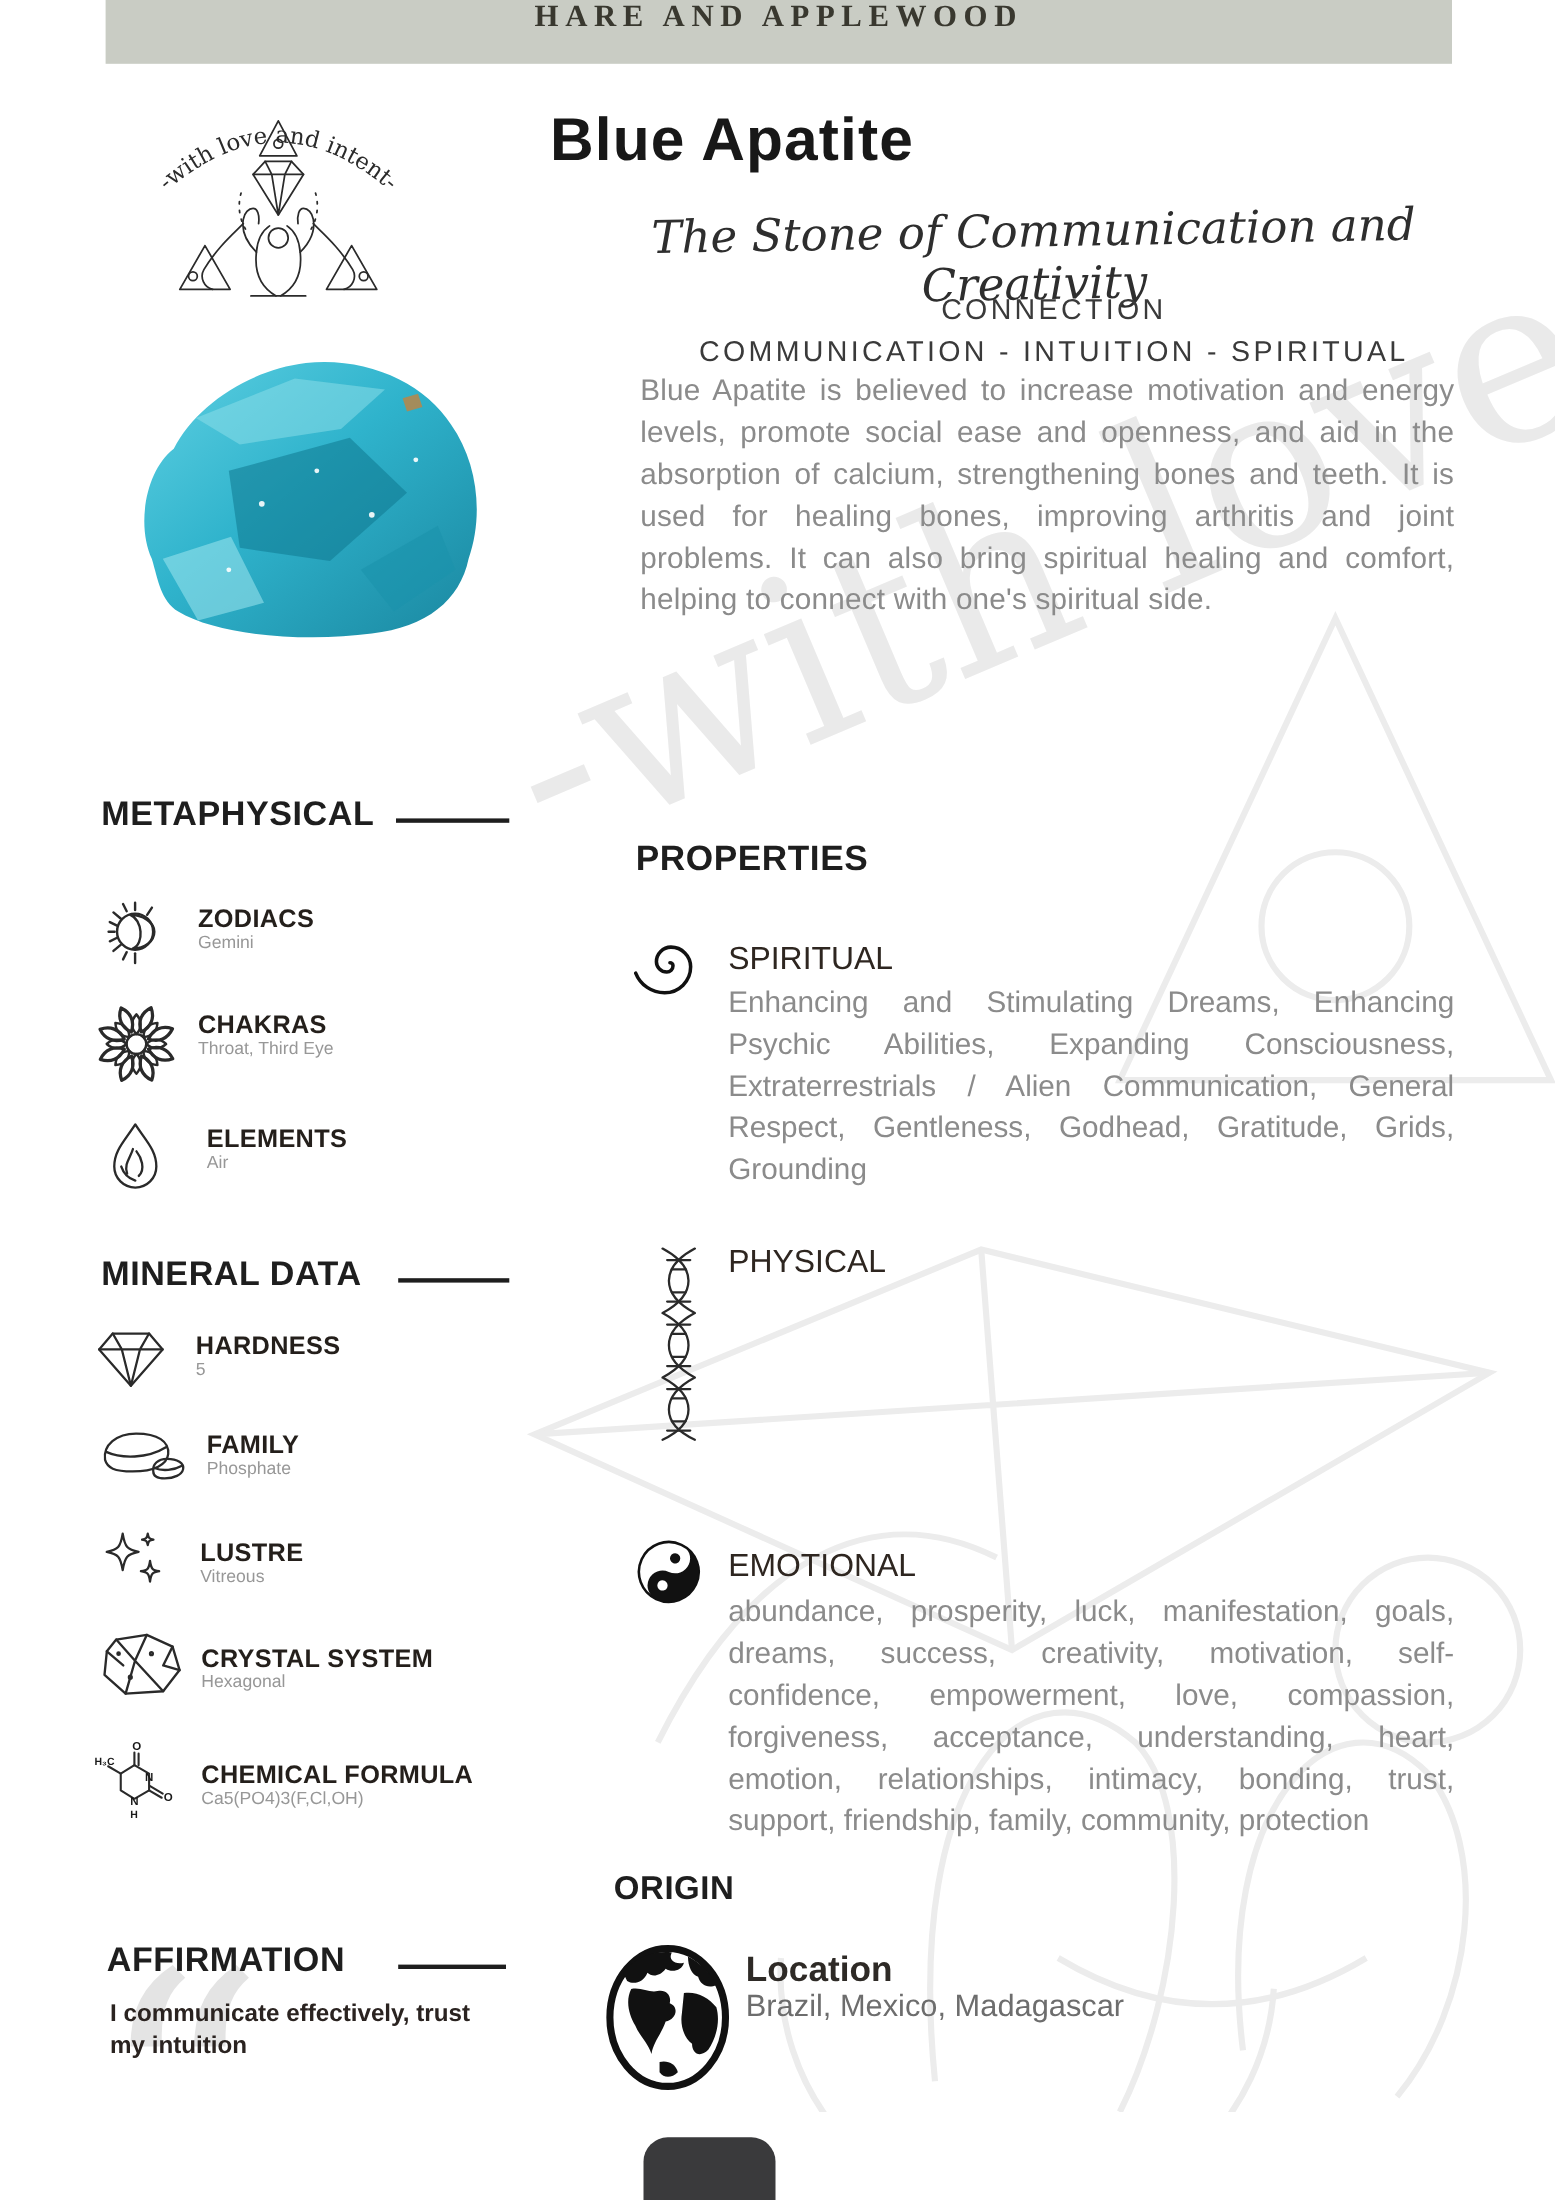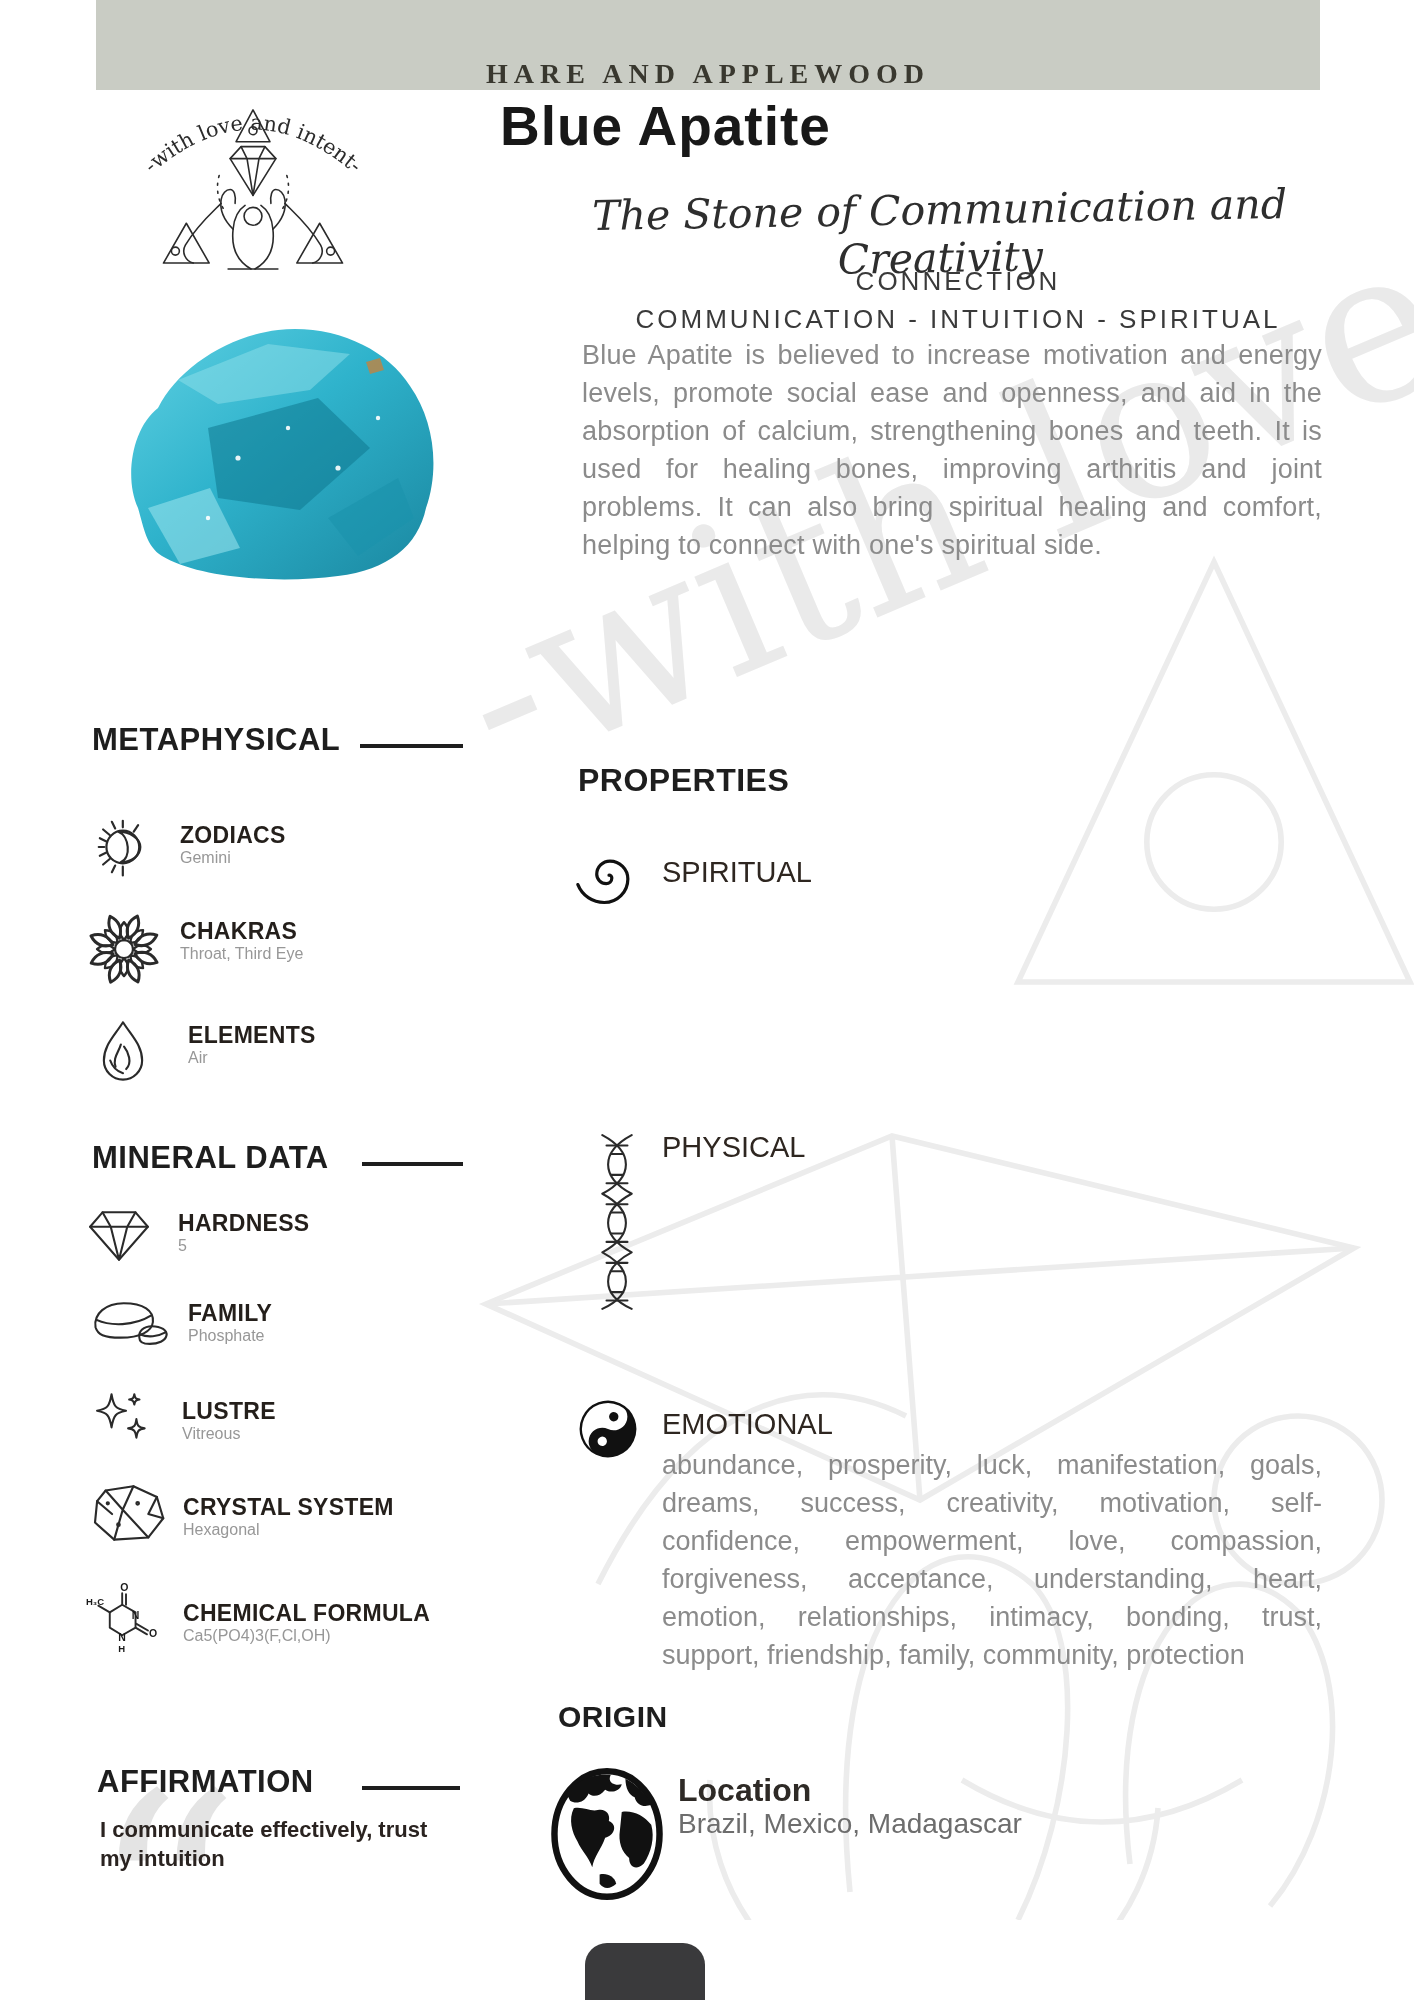--- a/index.html
+++ b/index.html
@@ -7,22 +7,22 @@
         font-family:"Liberation Sans",sans-serif;}
   .abs{position:absolute;}
 
   
   #wm-text{left:430px;top:615px;font-family:"DejaVu Serif",serif;font-size:210px;line-height:1;
            color:#eaeaea;white-space:nowrap;transform:rotate(-23deg);transform-origin:0 0;z-index:0;}
   #wm-logo{left:430px;top:520px;z-index:0;}
   #wm-logo path,#wm-logo circle{fill:none;stroke:#ececec;stroke-width:4;}
 
   
-  #band{left:96px;top:0;width:1224px;height:90px;background:#c9ccc4;z-index:2;
-        display:flex;align-items:flex-end;justify-content:center;}
+  #band{left:96px;top:0;width:1224px;height:58px;background:#c9ccc4;z-index:2;
+        display:flex;align-items:flex-start;justify-content:center;}
   #brand{font-family:"Liberation Serif",serif;font-weight:700;font-size:28px;letter-spacing:6px;
          color:#39382f;}
 
   
   #logo{left:128px;top:80px;z-index:2;}
   #logo path,#logo circle,#logo line{fill:none;stroke:#2b2b2b;stroke-width:1.6;stroke-linecap:round;stroke-linejoin:round;}
   #logo text{fill:#2b2b2b;stroke:none;font-family:"DejaVu Serif",serif;font-size:21px;}
 
   
   #title{left:500px;top:94px;font-size:55px;font-weight:800;color:#181818;letter-spacing:1px;z-index:2;}
@@ -267,20 +267,21 @@
   <div id="quote-glyph" class="abs">“</div>
   <div id="affirm-text" class="abs">I communicate effectively, trust my intuition</div>
 
   <div class="abs h-main" style="left:578px;top:762px;font-size:32px;">PROPERTIES</div>
 
   <svg class="abs z2" style="left:576px;top:845px;" width="66" height="66" viewBox="0 0 70 70">
     <path d="M 35,32 a 3,3 0 0 1 3,3 a 6,6 0 0 1 -6,6 a 10,10 0 0 1 -10,-10 a 14,14 0 0 1 14,-14
              a 19,19 0 0 1 19,19 a 25,25 0 0 1 -25,25 a 30,30 0 0 1 -28,-19" fill="none" stroke="#111" stroke-width="3.4" stroke-linecap="round"></path>
   </svg>
   <div class="abs p-head" style="left:662px;top:856px;">SPIRITUAL</div>
+  <div class="abs p-text" style="left:662px;top:892px;">Enhancing and Stimulating Dreams, Enhancing Psychic Abilities, Expanding Consciousness, Extraterrestrials / Alien Communication, General Respect, Gentleness, Godhead, Gratitude, Grids, Grounding</div>
 
   <svg class="abs lineart z2" style="left:585px;top:1133px;" width="64" height="178" viewBox="0 0 60 170">
     <path d="M 16,2 C 46,18 46,42 16,58 C 46,74 46,98 16,114 C 46,130 46,154 16,168"></path>
     <path d="M 44,2 C 14,18 14,42 44,58 C 14,74 14,98 44,114 C 14,130 14,154 44,168"></path>
     <g stroke-width="1.5">
       <line x1="20" y1="12" x2="40" y2="12"></line>
         <line x1="24" y1="20" x2="36" y2="20"></line>
       <line x1="24" y1="40" x2="36" y2="40"></line>
         <line x1="20" y1="48" x2="40" y2="48"></line>
       <line x1="20" y1="68" x2="40" y2="68"></line>

